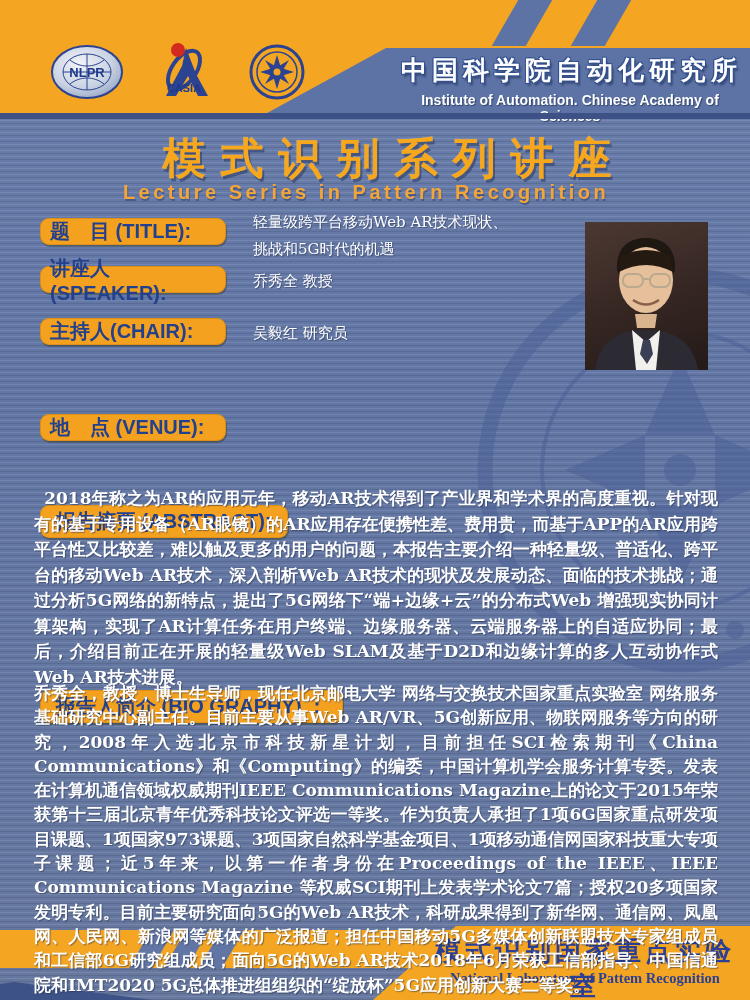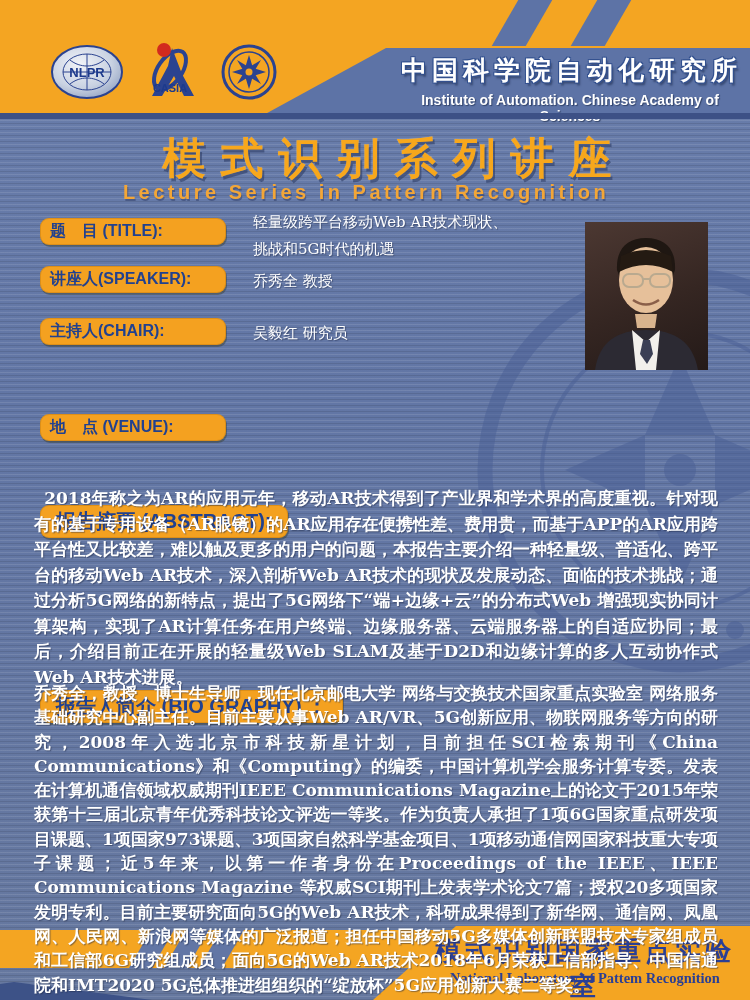--- a/index.html
+++ b/index.html
@@ -20,33 +20,33 @@
   .hdr-stripe{position:absolute;top:0;height:46px;width:34px;background:#5d73a6;transform:skewX(-30deg);}
   .hdr-stripe.s1{left:505px;}
   .hdr-stripe.s2{left:584px;}
   .hdr-blue{position:absolute;left:0;top:0;width:750px;height:118px;background:#5d73a6;
     clip-path:polygon(386px 48px,750px 48px,750px 118px,258px 118px);}
   .inst-cn{position:absolute;left:398px;top:53px;width:344px;text-align:right;
     font-size:26px;font-weight:bold;letter-spacing:5px;color:#ffffff;
     text-shadow:1px 1px 0 #32508f,-1px -1px 0 #32508f,1px -1px 0 #32508f,-1px 1px 0 #32508f,2px 3px 2px rgba(30,45,80,.6);}
   .inst-en{position:absolute;left:398px;top:92px;width:344px;text-align:center;
     font-size:14px;font-weight:bold;color:#ffffff;text-shadow:1px 1px 1px rgba(30,45,80,.7);}
-  .logos{position:absolute;left:50px;top:36px;height:72px;display:flex;gap:18px;align-items:center;}
+  .logos{position:absolute;left:50px;top:36px;height:72px;display:flex;gap:32px;align-items:center;}
   
   .banner-cn{position:absolute;left:12px;top:130px;width:750px;text-align:center;
     font-size:43px;font-weight:bold;letter-spacing:15px;text-indent:15px;color:#f7a71c;
     text-shadow:2px 3px 0 rgba(40,54,95,.55),0 0 1px rgba(255,255,255,.4);}
   .banner-en{position:absolute;left:0;top:181px;width:732px;text-align:center;
     font-size:20px;font-weight:bold;letter-spacing:3.5px;color:#f3a637;
     text-shadow:1px 2px 0 rgba(40,54,95,.45);}
   
   .badge{position:absolute;left:40px;background:#f4a120;border-radius:9px;color:#21418f;
     font-weight:bold;display:flex;align-items:center;
     box-shadow:1px 2px 0 rgba(55,62,46,.45), inset 0 0 0 1px rgba(150,90,0,.25);}
-  .badge.field{width:176px;height:27px;font-size:16px;padding-left:10px;}
+  .badge.field{width:176px;height:27px;font-size:20px;padding-left:10px;}
   .badge.section{height:33px;font-size:20px;padding:0 16px;width:auto;margin-top:45px;}
   
   .val{position:absolute;left:253px;width:470px;color:#ffffff;font-size:15px;
     font-family:"DejaVu Serif","Liberation Serif",serif;white-space:pre-line;line-height:27px;
     text-shadow:1px 1px 1px rgba(30,40,70,.5);}
   
   .para{position:absolute;left:34px;width:684px;color:#ffffff;text-align:justify;
     font-family:"DejaVu Serif","Liberation Serif",serif;font-weight:600;
     text-shadow:1px 1px 1px rgba(30,40,70,.5);}
   .para.abstract{top:486px;font-size:17px;line-height:25.5px;text-indent:0.6em;}

